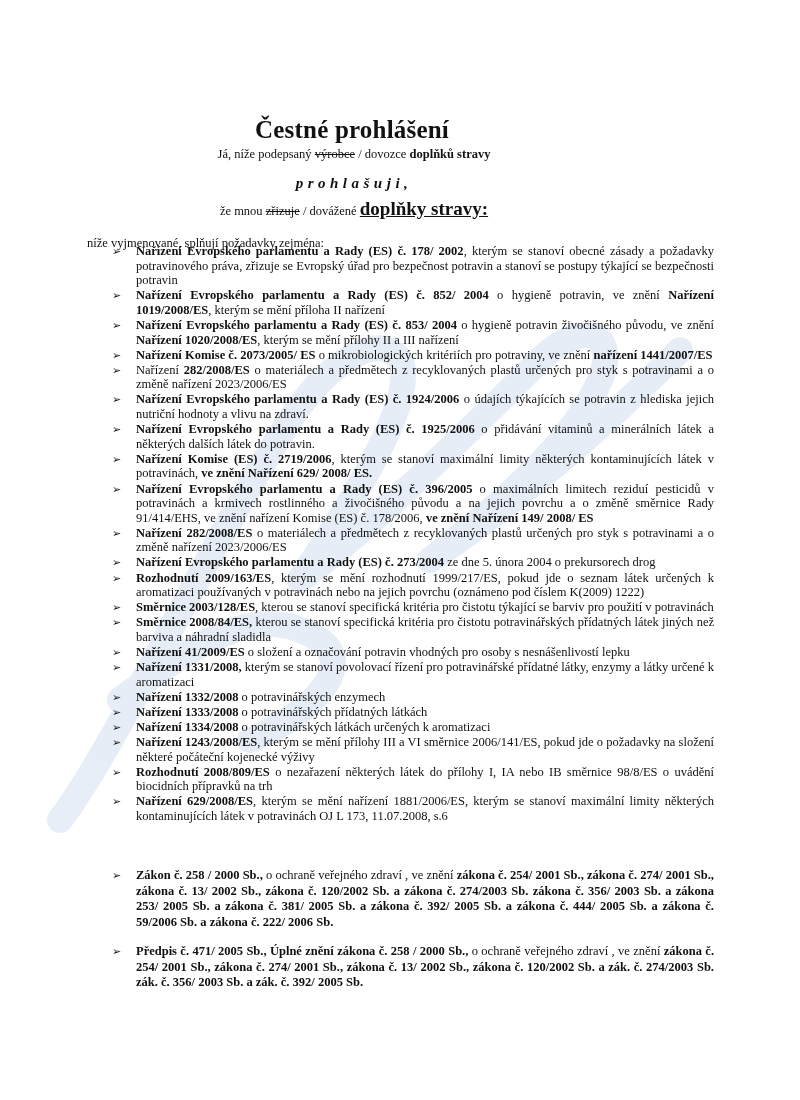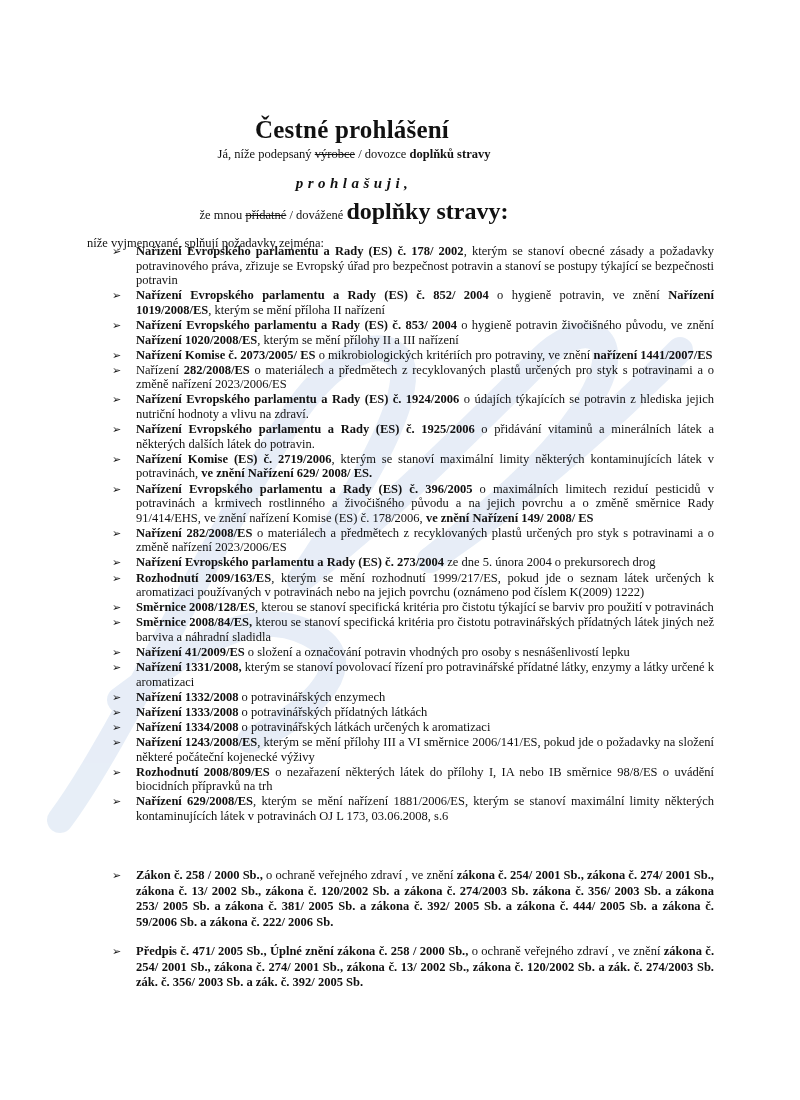--- a/index.html
+++ b/index.html
@@ -6,21 +6,21 @@
   body { width:800px; height:1100px; position:relative; overflow:hidden;
          font-family:"Liberation Serif","DejaVu Serif",serif; color:#111; }
   .watermark { position:absolute; left:0; top:0; width:800px; height:1100px; pointer-events:none; }
   .page { position:absolute; left:0; top:0; width:800px; }
   .title { position:absolute; top:116px; left:0; width:704px; text-align:center;
            font-size:25px; font-weight:bold; letter-spacing:0.2px; }
   .line { position:absolute; left:0; width:708px; text-align:center; font-size:12.5px; }
   .strike { text-decoration:line-through; }
   .b { font-weight:bold; }
   .spaced { font-weight:bold; font-size:15px; letter-spacing:4.5px; }
-  .big-ul { font-weight:bold; font-size:24px; }
+  .big-ul { font-weight:bold; font-size:19px; text-decoration:underline; }
   .intro { position:absolute; left:87px; top:226px; font-size:12.5px;margin-top:10px; }
   .list { position:absolute; left:112px; top:244px; width:602px; margin:0; padding:0; list-style:none; }
   .list li { position:relative; padding-left:24px; font-size:12.5px; line-height:14.6px;
              text-align:justify; margin:0 0 0.5px 0; }
   .list li .bullet { position:absolute; left:0; top:0; font-size:11px; }
   .list2 { position:absolute; left:112px; width:602px; margin:0; padding:0; list-style:none; }
   .list2 li { position:relative; padding-left:24px; font-size:12.5px; line-height:15.5px; text-align:justify; }
   .list2 li .bullet { position:absolute; left:0; top:0; font-size:11px; }
 </style>
 </head>
@@ -40,47 +40,47 @@
 
   <div class="line" style="top:147px;">
     <span>Já, níže podepsaný </span><span class="strike">výrobce</span><span> / dovozce </span><span class="b">doplňků stravy</span>
   </div>
 
   <div class="line" style="top:175px;font-style:italic;">
     <span class="spaced">prohlašuji,</span>
   </div>
 
   <div class="line" style="top:198px;">
-    <span>že mnou </span><span class="strike">přídatné</span><span> / dovážené </span><span class="big-ul">doplňky stravy:</span>
+    <span>že mnou </span><span class="strike">zřizuje</span><span> / dovážené </span><span class="big-ul">doplňky stravy:</span>
   </div>
 
   <div class="intro">níže vyjmenované, splňují požadavky zejména:</div>
 
   <ul class="list" id="reg-list">
       <li><span class="bullet">➢</span><span class="b">Nařízení Evropského parlamentu a Rady (ES) č. 178/ 2002</span><span>, kterým se stanoví obecné zásady a požadavky potravinového práva, zřizuje se Evropský úřad pro bezpečnost potravin a stanoví se postupy týkající se bezpečnosti potravin</span></li>
       <li><span class="bullet">➢</span><span class="b">Nařízení Evropského parlamentu a Rady (ES) č. 852/ 2004</span><span> o hygieně potravin, ve znění </span><span class="b">Nařízení 1019/2008/ES</span><span>, kterým se mění příloha II nařízení</span></li>
       <li><span class="bullet">➢</span><span class="b">Nařízení Evropského parlamentu a Rady (ES) č. 853/ 2004</span><span> o hygieně potravin živočišného původu, ve znění </span><span class="b">Nařízení 1020/2008/ES</span><span>, kterým se mění přílohy II a III nařízení</span></li>
       <li><span class="bullet">➢</span><span class="b">Nařízení Komise č. 2073/2005/ ES</span><span> o mikrobiologických kritériích pro potraviny, ve znění </span><span class="b">nařízení 1441/2007/ES</span></li>
       <li><span class="bullet">➢</span><span>Nařízení </span><span class="b">282/2008/ES</span><span> o materiálech a předmětech z recyklovaných plastů určených pro styk s potravinami a o změně nařízení 2023/2006/ES</span></li>
       <li><span class="bullet">➢</span><span class="b">Nařízení Evropského parlamentu a Rady (ES) č. 1924/2006</span><span>  o údajích týkajících se potravin z hlediska jejich nutriční hodnoty a vlivu na zdraví.</span></li>
       <li><span class="bullet">➢</span><span class="b">Nařízení Evropského parlamentu a Rady (ES) č. 1925/2006</span><span>  o přidávání vitaminů a minerálních látek a některých dalších látek do potravin.</span></li>
       <li><span class="bullet">➢</span><span class="b">Nařízení Komise (ES) č. 2719/2006</span><span>, kterým se stanoví maximální limity některých kontaminujících látek v potravinách, </span><span class="b">ve znění Nařízení 629/ 2008/ ES.</span></li>
       <li><span class="bullet">➢</span><span class="b">Nařízení Evropského parlamentu a Rady (ES) č. 396/2005</span><span> o maximálních limitech reziduí pesticidů v potravinách a krmivech rostlinného a živočišného původu a na jejich povrchu a o změně směrnice Rady 91/414/EHS, ve znění nařízení Komise (ES) č. 178/2006, </span><span class="b">ve znění Nařízení 149/ 2008/ ES</span></li>
       <li><span class="bullet">➢</span><span class="b">Nařízení 282/2008/ES</span><span> o materiálech a předmětech z recyklovaných plastů určených pro styk s potravinami a o změně nařízení 2023/2006/ES</span></li>
       <li><span class="bullet">➢</span><span class="b">Nařízení Evropského parlamentu a Rady (ES) č. 273/2004</span><span> ze dne 5. února 2004 o prekursorech drog</span></li>
       <li><span class="bullet">➢</span><span class="b">Rozhodnutí 2009/163/ES</span><span>, kterým se mění rozhodnutí 1999/217/ES, pokud jde o seznam látek určených k aromatizaci používaných v potravinách nebo na jejich povrchu (oznámeno pod číslem K(2009) 1222)</span></li>
-      <li><span class="bullet">➢</span><span class="b">Směrnice 2008/128/ES</span><span>, kterou se stanoví specifická kritéria pro čistotu týkající se barviv pro použití v potravinách</span></li>
+      <li><span class="bullet">➢</span><span class="b">Směrnice 2003/128/ES</span><span>, kterou se stanoví specifická kritéria pro čistotu týkající se barviv pro použití v potravinách</span></li>
       <li><span class="bullet">➢</span><span class="b">Směrnice 2008/84/ES,</span><span> kterou se stanoví specifická kritéria pro čistotu potravinářských přídatných látek jiných než barviva a náhradní sladidla</span></li>
       <li><span class="bullet">➢</span><span class="b">Nařízení 41/2009/ES</span><span> o složení a označování potravin vhodných pro osoby s nesnášenlivostí lepku</span></li>
       <li><span class="bullet">➢</span><span class="b">Nařízení 1331/2008,</span><span> kterým se stanoví povolovací řízení pro potravinářské přídatné látky, enzymy a látky určené k aromatizaci</span></li>
       <li><span class="bullet">➢</span><span class="b">Nařízení 1332/2008</span><span> o potravinářských enzymech</span></li>
       <li><span class="bullet">➢</span><span class="b">Nařízení 1333/2008</span><span> o potravinářských přídatných látkách</span></li>
       <li><span class="bullet">➢</span><span class="b">Nařízení 1334/2008</span><span> o potravinářských látkách určených k aromatizaci</span></li>
       <li><span class="bullet">➢</span><span class="b">Nařízení 1243/2008/ES</span><span>, kterým se mění přílohy III a VI směrnice 2006/141/ES, pokud jde o požadavky na složení některé počáteční kojenecké výživy</span></li>
       <li><span class="bullet">➢</span><span class="b">Rozhodnutí 2008/809/ES</span><span> o nezařazení některých látek do přílohy I, IA nebo IB směrnice 98/8/ES o uvádění biocidních přípravků na trh</span></li>
-      <li><span class="bullet">➢</span><span class="b">Nařízení 629/2008/ES</span><span>, kterým se mění nařízení 1881/2006/ES, kterým se stanoví maximální limity některých kontaminujících látek v potravinách  OJ L 173, 03.06.2008, s.6</span></li>
+      <li><span class="bullet">➢</span><span class="b">Nařízení 629/2008/ES</span><span>, kterým se mění nařízení 1881/2006/ES, kterým se stanoví maximální limity některých kontaminujících látek v potravinách  OJ L 173, 11.07.2008, s.6</span></li>
     </ul>
 
   <ul class="list2" id="law-list" style="top:868px;">
       <li><span class="bullet">➢</span><span class="b">Zákon č. 258 / 2000 Sb.,</span><span> o ochraně veřejného zdraví , ve znění </span><span class="b">zákona č. 254/ 2001 Sb., zákona č. 274/ 2001 Sb., zákona č. 13/ 2002 Sb., zákona č. 120/2002 Sb. a zákona č. 274/2003 Sb.  zákona č. 356/ 2003 Sb. a zákona 253/ 2005 Sb. a zákona č. 381/ 2005 Sb. a zákona č. 392/ 2005 Sb. a zákona č. 444/ 2005 Sb. a zákona č. 59/2006 Sb. a zákona č. 222/ 2006 Sb.</span></li>
       <li style="margin-top: 14px;"><span class="bullet">➢</span><span class="b">Předpis č. 471/ 2005 Sb., Úplné znění zákona č. 258 / 2000 Sb.,</span><span> o ochraně veřejného zdraví , ve znění </span><span class="b">zákona č. 254/ 2001 Sb., zákona č. 274/ 2001 Sb., zákona č. 13/ 2002 Sb., zákona č. 120/2002 Sb. a zák. č. 274/2003 Sb.  zák. č. 356/ 2003 Sb. a zák. č. 392/ 2005 Sb.</span></li>
     </ul>
 </div>
 
 </body></html>

